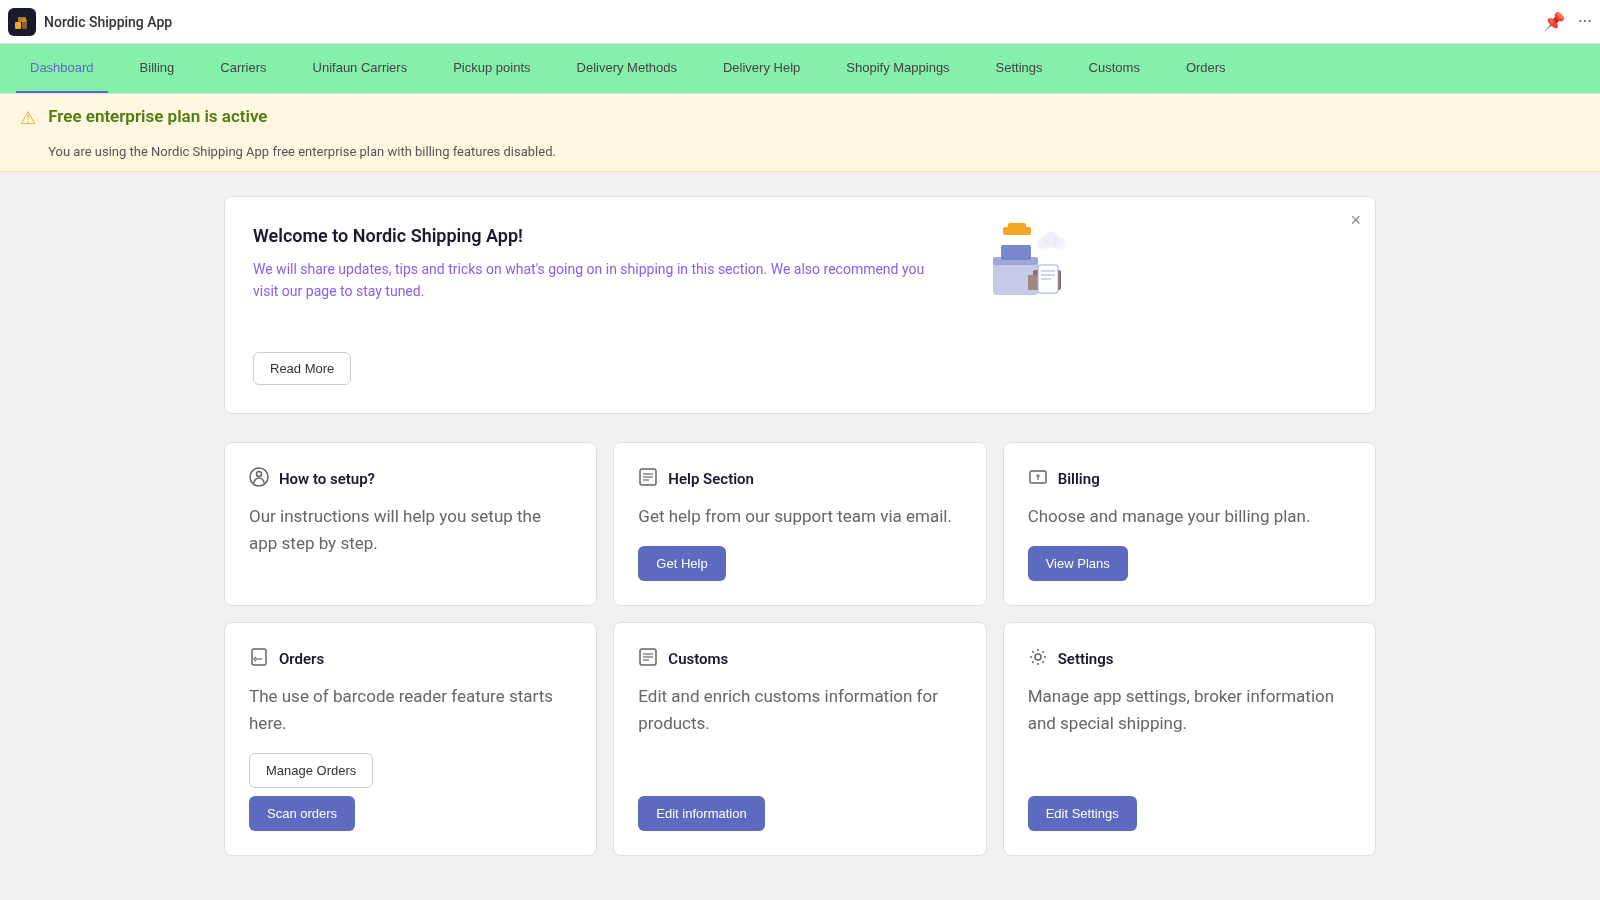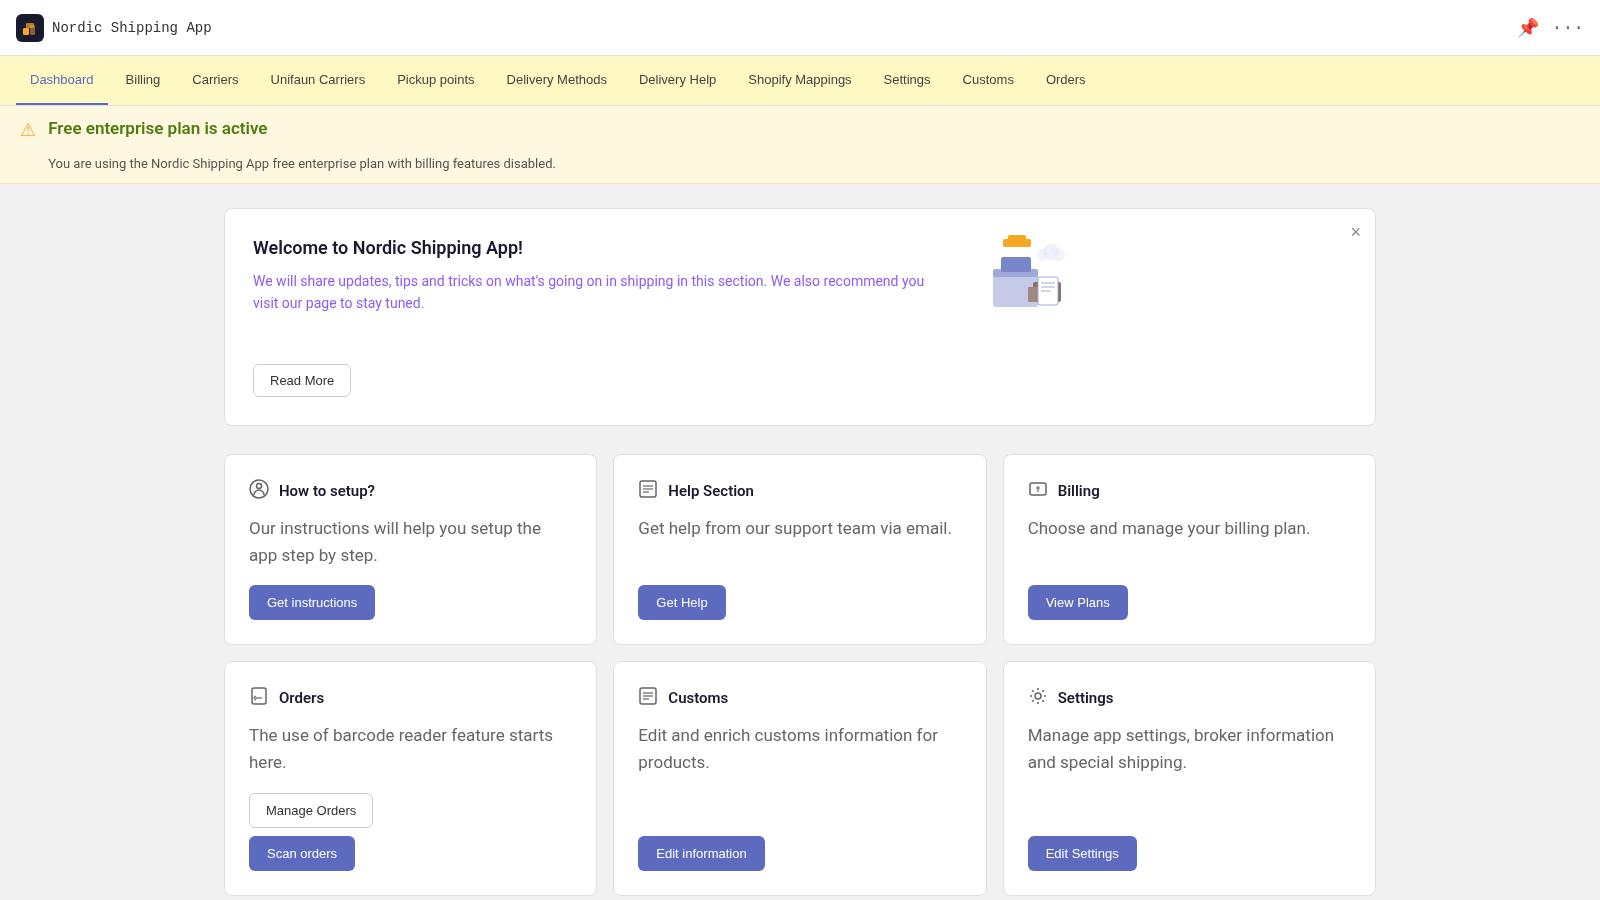--- a/index.html
+++ b/index.html
@@ -9,24 +9,23 @@
       color: #333;
       font-size: 14px;
     }
 
     
     .top-bar {
       display: flex;
       align-items: center;
       justify-content: space-between;
       background: #fff;
-      padding: 0 16px;
-      height: 56px;
+      padding: 0 8px;
+      height: 44px;
       border-bottom: 1px solid #e0e0e0;
-      font-family: Liberation Mono, monospace;
     }
     .top-bar-left {
       display: flex;
       align-items: center;
       gap: 8px;
     }
     .app-logo {
       width: 28px;
       height: 28px;
       background: #1a1a2e;
@@ -50,26 +49,26 @@
       color: #666;
       font-size: 18px;
     }
     .top-bar-icon {
       cursor: pointer;
       color: #666;
     }
 
     
     .nav-tabs {
-      background: #fef9c3;
+      background: #86efac;
       border-bottom: 1px solid #e0e0e0;
       display: flex;
       align-items: center;
       padding: 0 16px;
-      gap: 4px;
+      gap: 18px;
       overflow-x: auto;
     }
     .nav-tab {
       padding: 16px 14px;
       font-size: 13px;
       color: #444;
       cursor: pointer;
       border-bottom: 2px solid transparent;
       white-space: nowrap;
       background: none;
@@ -321,23 +320,20 @@
         <span class="card-icon">
           <svg width="20" height="20" viewBox="0 0 20 20" fill="none">
             <circle cx="10" cy="10" r="9" stroke="#666" stroke-width="1.5"></circle>
             <circle cx="10" cy="7" r="2.5" stroke="#666" stroke-width="1.5"></circle>
             <path d="M5 16c0-2.761 2.239-5 5-5s5 2.239 5 5" stroke="#666" stroke-width="1.5"></path>
           </svg>
         </span>
         <span class="card-title">How to setup?</span>
       </div>
       <div class="card-text">Our instructions will help you setup the app step by step.</div>
-      <div class="card-actions">
-        <button class="btn-primary">Get instructions</button>
-      </div>
     </div>
 
     <div class="info-card">
       <div class="card-header">
         <span class="card-icon">
           <svg width="20" height="20" viewBox="0 0 20 20" fill="none">
             <rect x="2" y="2" width="16" height="16" rx="2" stroke="#666" stroke-width="1.5"></rect>
             <line x1="5" y1="7" x2="15" y2="7" stroke="#666" stroke-width="1.2"></line>
             <line x1="5" y1="10" x2="15" y2="10" stroke="#666" stroke-width="1.2"></line>
             <line x1="5" y1="13" x2="11" y2="13" stroke="#666" stroke-width="1.2"></line>

